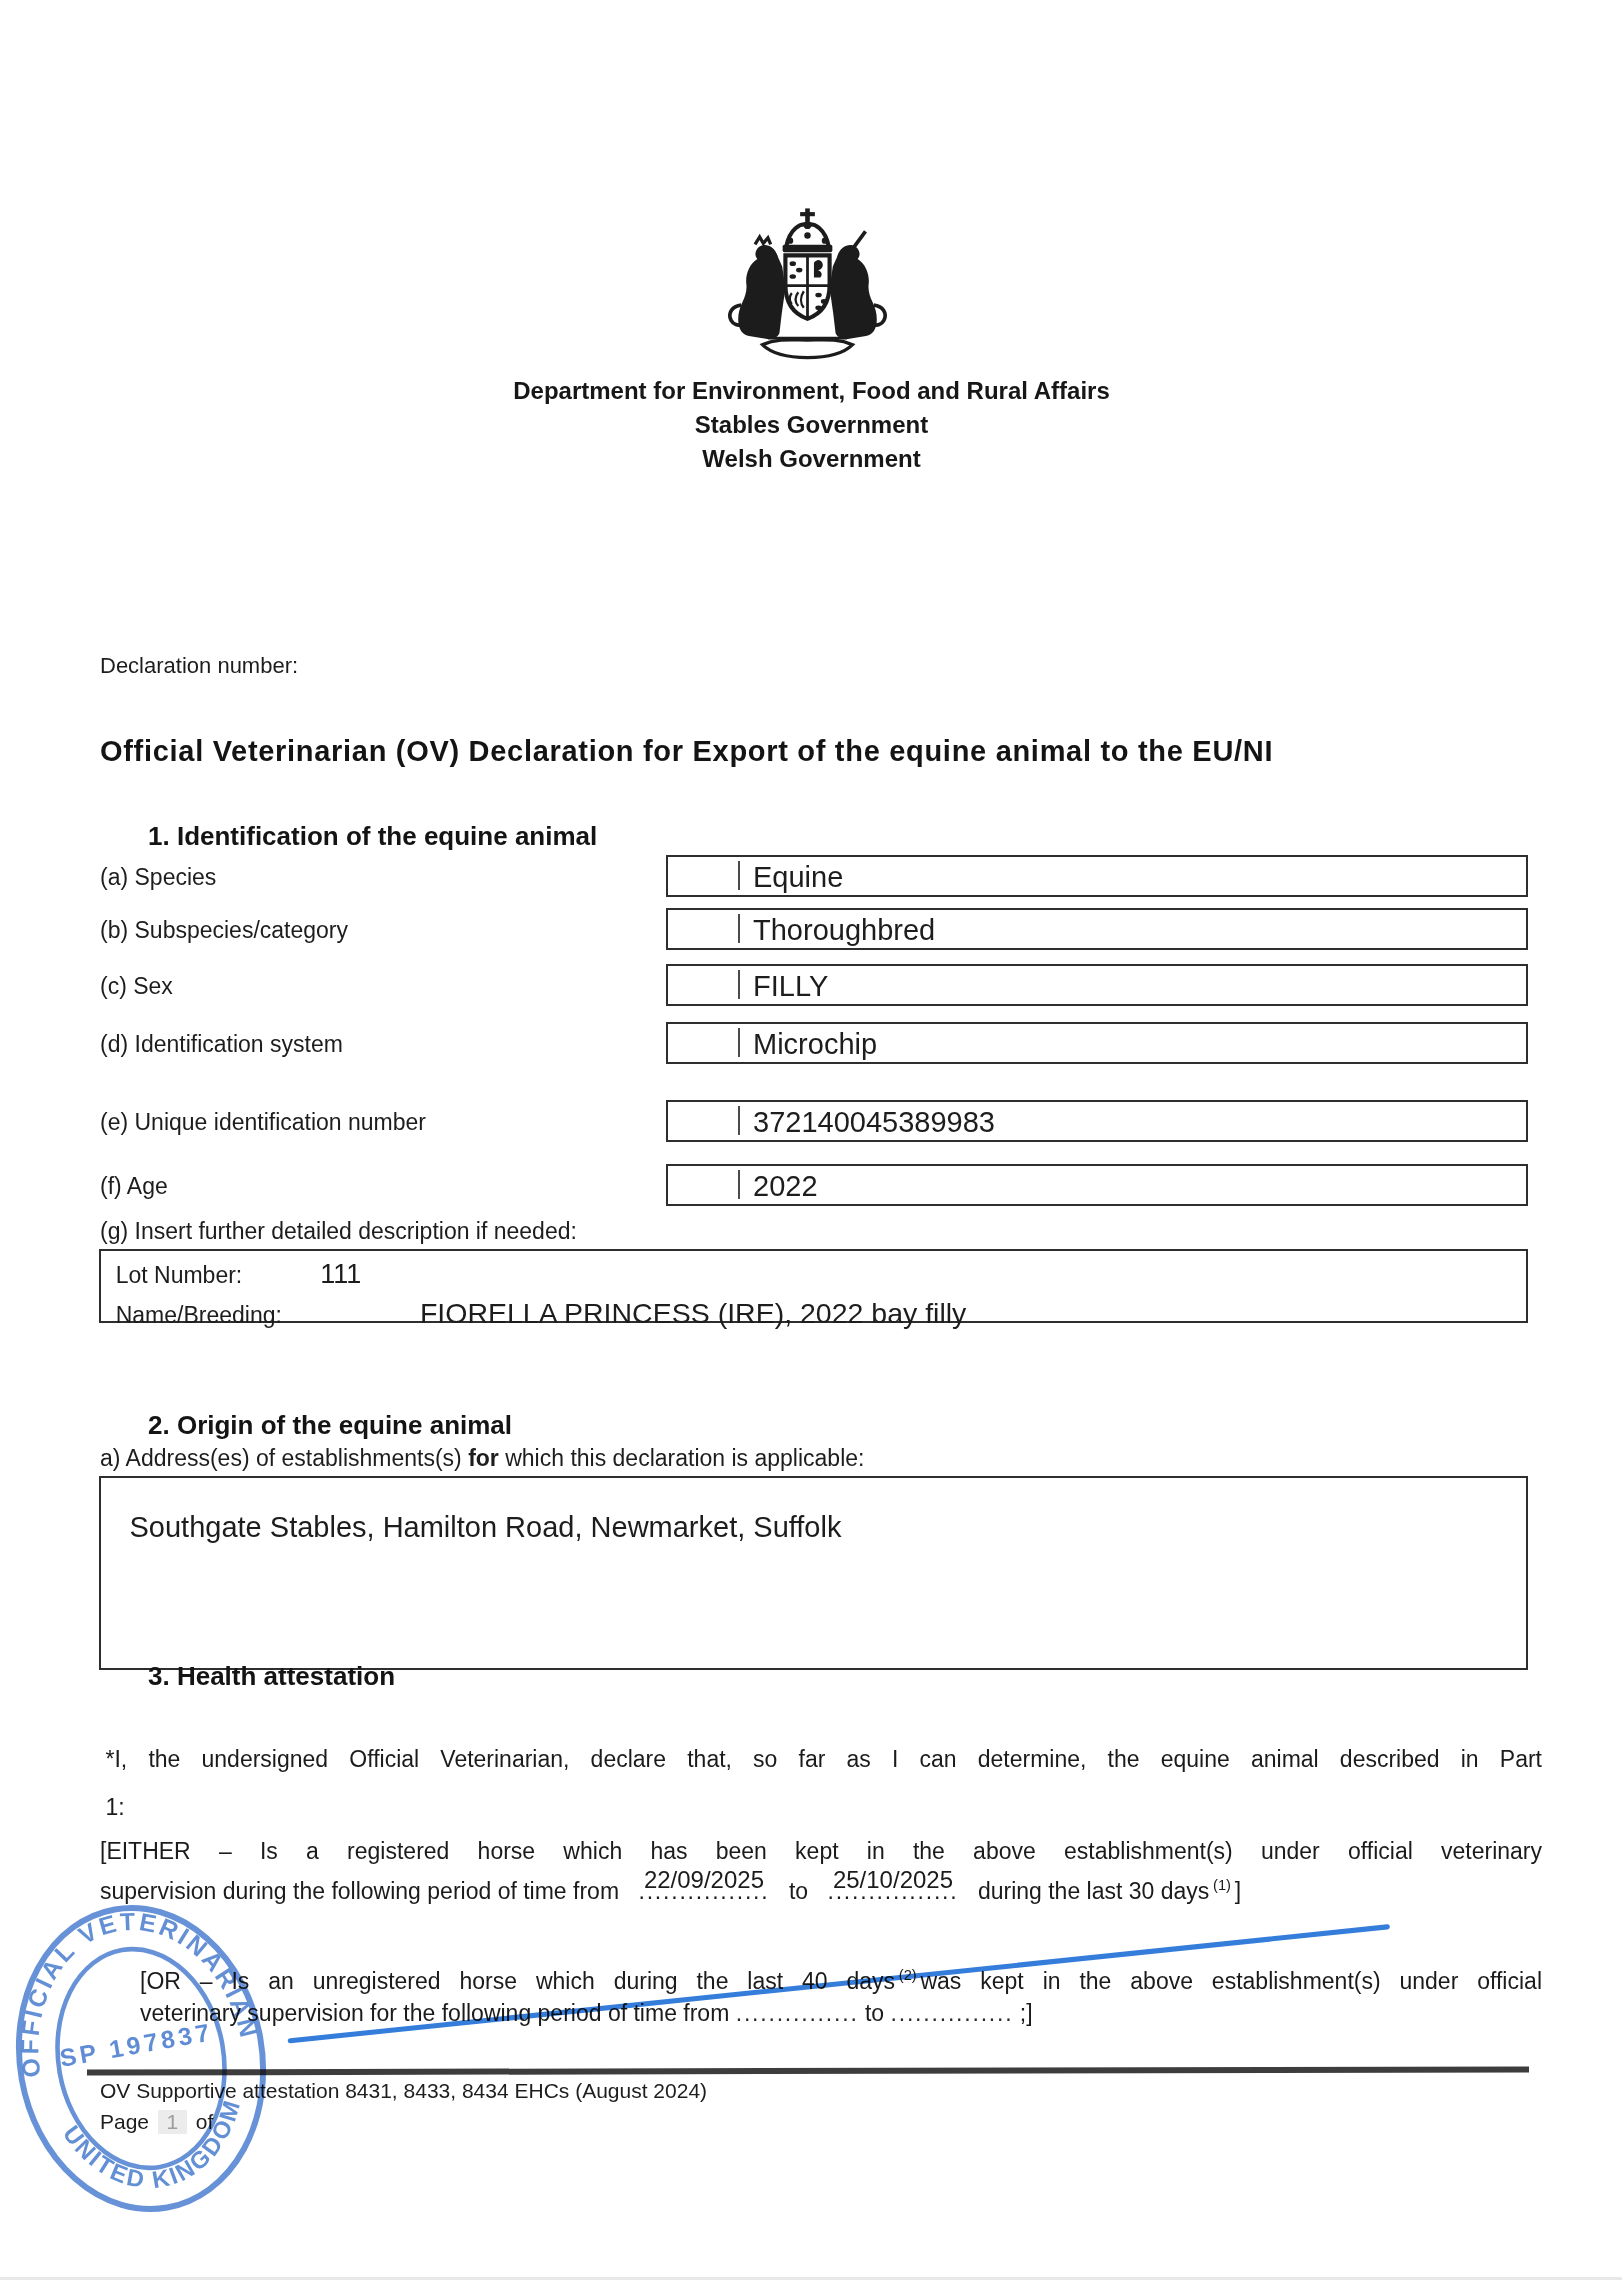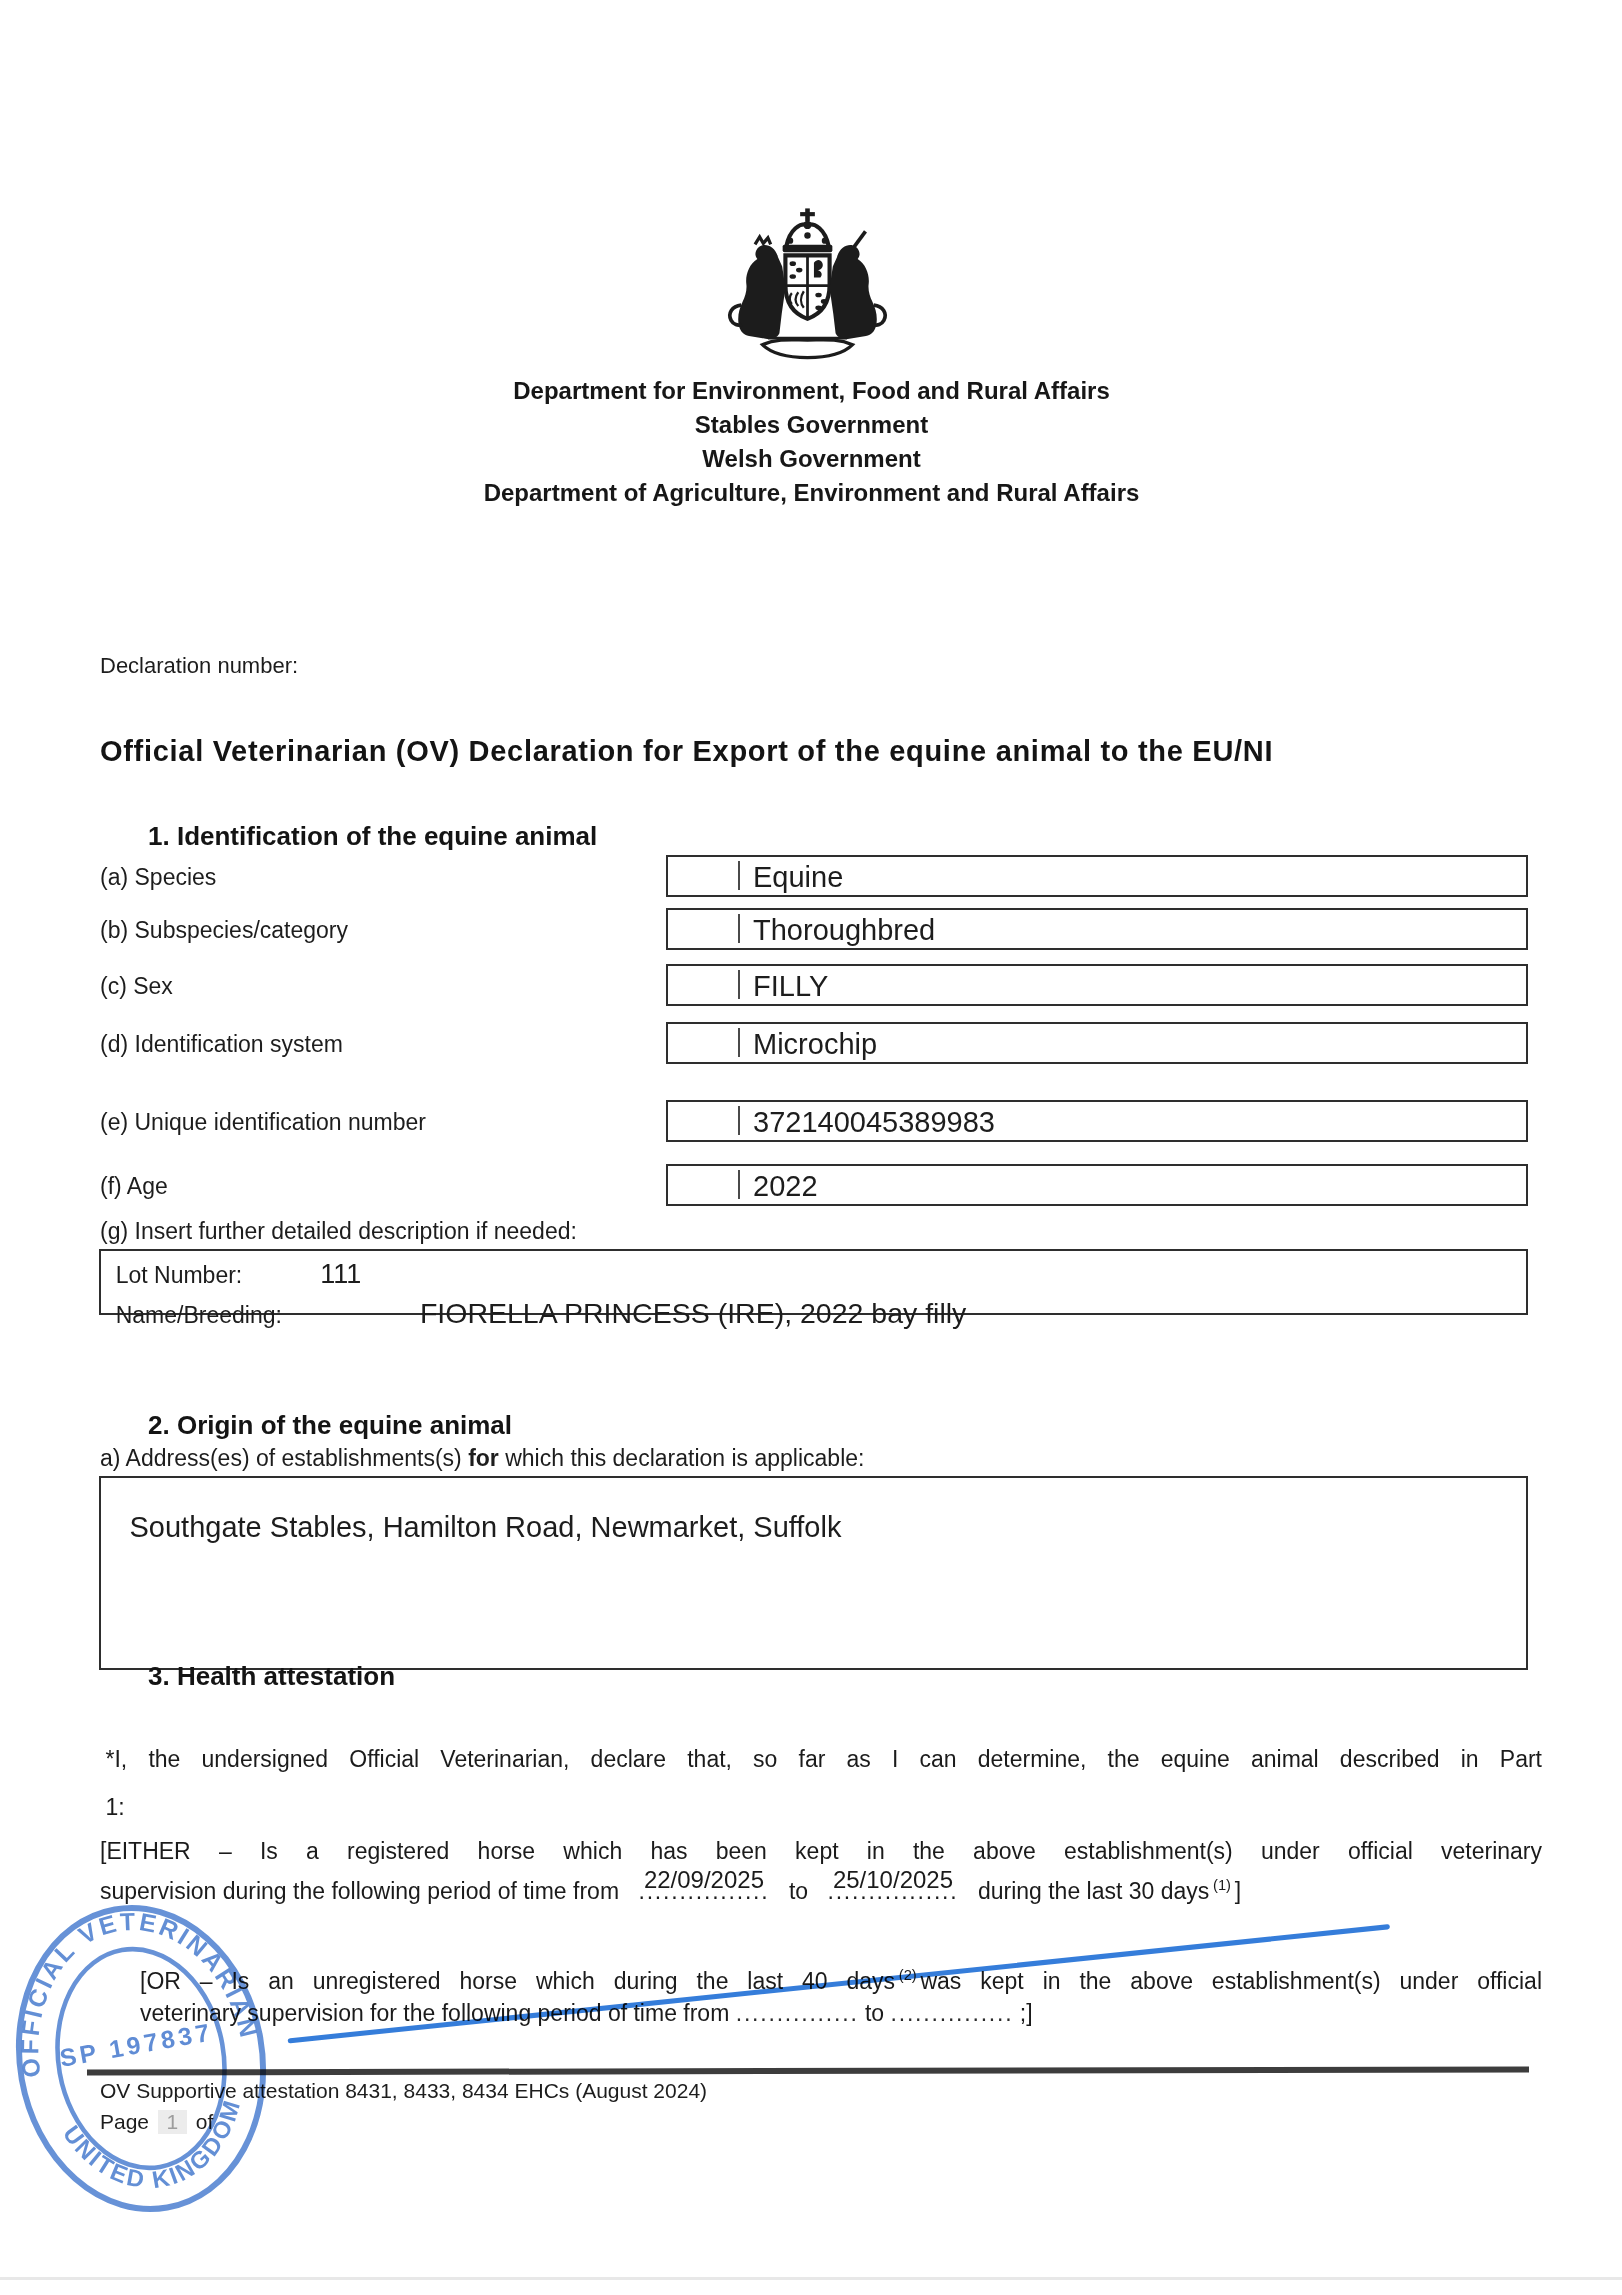--- a/index.html
+++ b/index.html
@@ -21,21 +21,21 @@
 
   
   .frow{left:0;width:1623px;height:42px;}
   .frow .lbl{position:absolute;left:100px;top:0;height:42px;line-height:44px;font-size:23px;}
   .fbox{position:absolute;left:666px;width:862px;height:42px;border:2.3px solid #2e2e2e;border-top-width:2.8px;box-sizing:border-box;background:#fff;}
   .fbox .tick{position:absolute;left:70px;top:3.7px;bottom:4.6px;width:1.8px;background:#4a4a4a;}
   .fbox .val{position:absolute;left:85px;top:0;height:39px;line-height:40px;font-size:29px;white-space:nowrap;}
 
   
   .g-label{left:100px;top:1218px;font-size:23px;}
-  .g-box{left:99px;top:1249px;width:1429px;height:66px;border:2.3px solid #2e2e2e;box-sizing:border-box;background:#fff;}
+  .g-box{left:99px;top:1249px;width:1429px;height:74px;border:2.3px solid #2e2e2e;box-sizing:border-box;background:#fff;}
   .g-box .r1{position:absolute;left:14.7px;top:8.3px;font-size:23px;}
   .g-box .r2{position:absolute;left:14.7px;top:46px;font-size:23px;}
   .g-box .gv1{font-size:27px;margin-left:78px;}
   .g-box .gv2{font-size:28.5px;margin-left:138px;}
 
   
   .addr-line{left:100px;top:1445px;font-size:23px;}
   .addr-line .b{font-weight:bold;}
   .addr-box{left:99px;top:1476px;width:1429px;height:194px;border:2.3px solid #2e2e2e;box-sizing:border-box;background:#fff;}
   .addr-box .addr{position:absolute;left:28.5px;top:33px;font-size:29px;white-space:nowrap;}
@@ -102,21 +102,20 @@
 
     <path d="M116,298 C150,284 180,288 214,288 C248,288 278,284 312,298 C292,318 254,326 214,326 C174,326 136,318 116,298 z" fill="none" stroke-width="7"></path>
     <line x1="128" y1="284" x2="300" y2="284" stroke-width="6"></line>
   </g>
 </svg>
 
 <div class="abs dept">
   <div>Department for Environment, Food and Rural Affairs</div>
   <div>Stables Government</div>
   <div>Welsh Government</div>
-  <div>Department of Agriculture, Environment and Rural Affairs</div>
 </div>
 
 <div class="abs decl-label">Declaration number:</div>
 
 <div class="abs doc-title">Official Veterinarian (OV) Declaration for Export of the equine animal to the EU/NI</div>
 
 <div class="abs h-sec" id="s1h">1. Identification of the equine animal</div>
 
 <div class="abs frow" style="top:855px">
   <span class="lbl">(a) Species</span>

